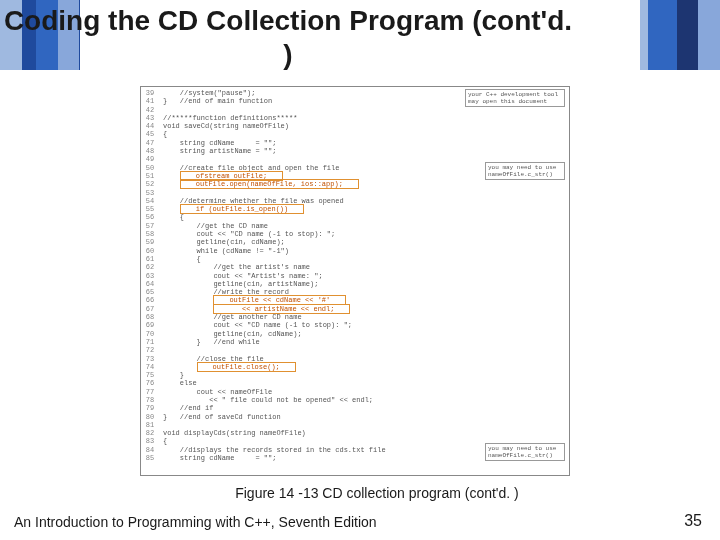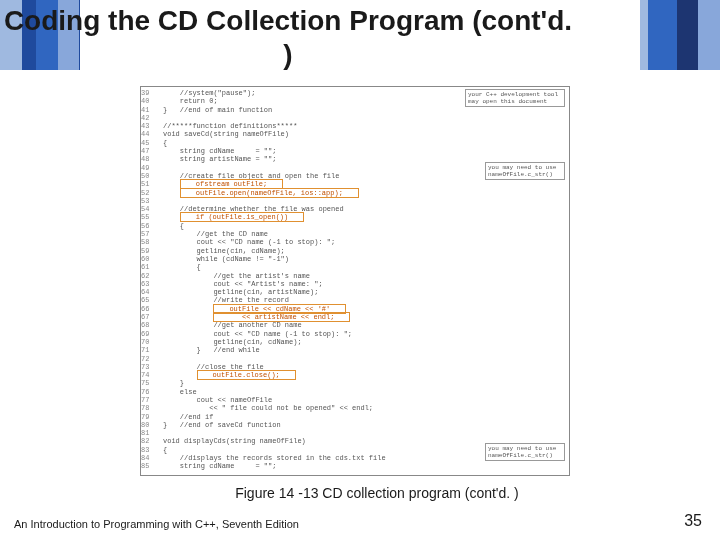--- a/index.html
+++ b/index.html
@@ -58,21 +58,21 @@
     border: 1px solid #888;
     background: #fff;
     font-family: "Courier New", monospace;
     font-size: 7px;
     line-height: 8.3px;
     color: #555;
     padding: 2px 0 0 0;
     overflow: hidden;
   }
   .ln { white-space: pre; }
-  .num { display: inline-block; width: 22px; text-align: left; color: #888; padding-right: 4px;}
+  .num { display: inline-block; width: 22px; text-align: center; color: #888; padding-right: 4px;}
   .hc { color: #c05000; } 
   .box { border: 1px solid #e09030; display: inline; padding: 0 15px; }
   .note {
     position: absolute;
     border: 1px solid #999;
     background: #fff;
     font-size: 6px;
     line-height: 7px;
     padding: 1px 2px;
     color: #555;
@@ -87,21 +87,21 @@
     width: 720px;
     text-align: center;
     font-size: 14px;
     font-weight: normal;
     color: #1a1a1a;
   }
   .footer-left {
     position: absolute;
     bottom: 10px;
     left: 14px;
-    font-size: 11px;
+    font-size: 14px;
     color: #1a1a1a;
     margin-top: 48px;
   }
   .footer-right {
     position: absolute;
     bottom: 10px;
     right: 18px;
     font-size: 16px;
     color: #1a1a1a;
   }
@@ -112,21 +112,20 @@
 <div class="banner"></div>
 <div class="title-bg"></div>
 <div class="title">Coding the CD Collection Program (cont'd. )</div>
 
 <div class="figure">
   <div class="note note1">your C++ development tool may open this document</div>
   <div class="note note2">you may need to use nameOfFile.c_str()</div>
   <div class="note note3">you may need to use nameOfFile.c_str()</div>
   <div id="code-body">
       <div class="ln"><span class="num">39</span><span>    //system("pause");</span></div>
-      <div class="ln"><span class="num">40</span><span>    return 0;</span></div>
       <div class="ln"><span class="num">41</span><span>}   //end of main function</span></div>
       <div class="ln"><span class="num">42</span><span></span></div>
       <div class="ln"><span class="num">43</span><span>//*****function definitions*****</span></div>
       <div class="ln"><span class="num">44</span><span>void saveCd(string nameOfFile)</span></div>
       <div class="ln"><span class="num">45</span><span>{</span></div>
       <div class="ln"><span class="num">47</span><span>    string cdName     = "";</span></div>
       <div class="ln"><span class="num">48</span><span>    string artistName = "";</span></div>
       <div class="ln"><span class="num">49</span><span></span></div>
       <div class="ln"><span class="num">50</span><span>    //create file object and open the file</span></div>
       <div class="ln"><span class="num">51</span><span>    </span><span class="hc box">ofstream outFile;</span></div>

